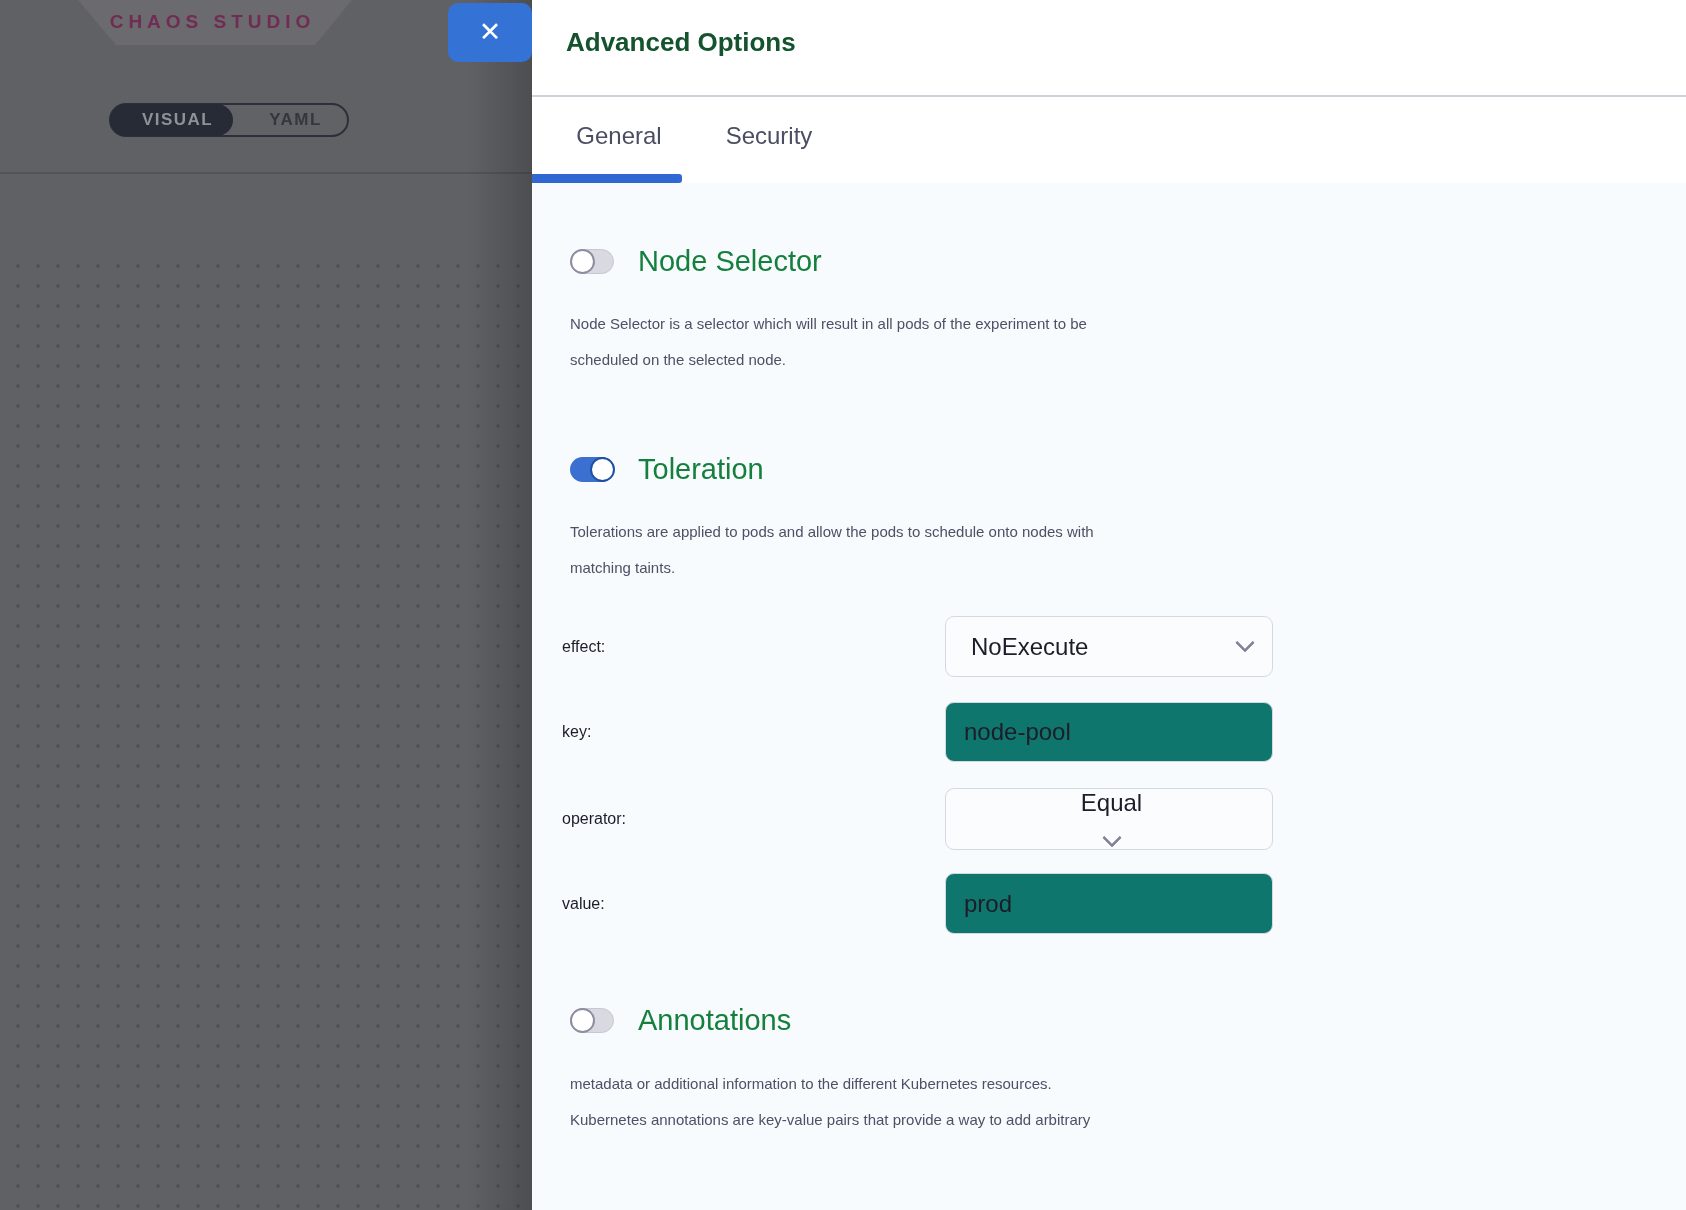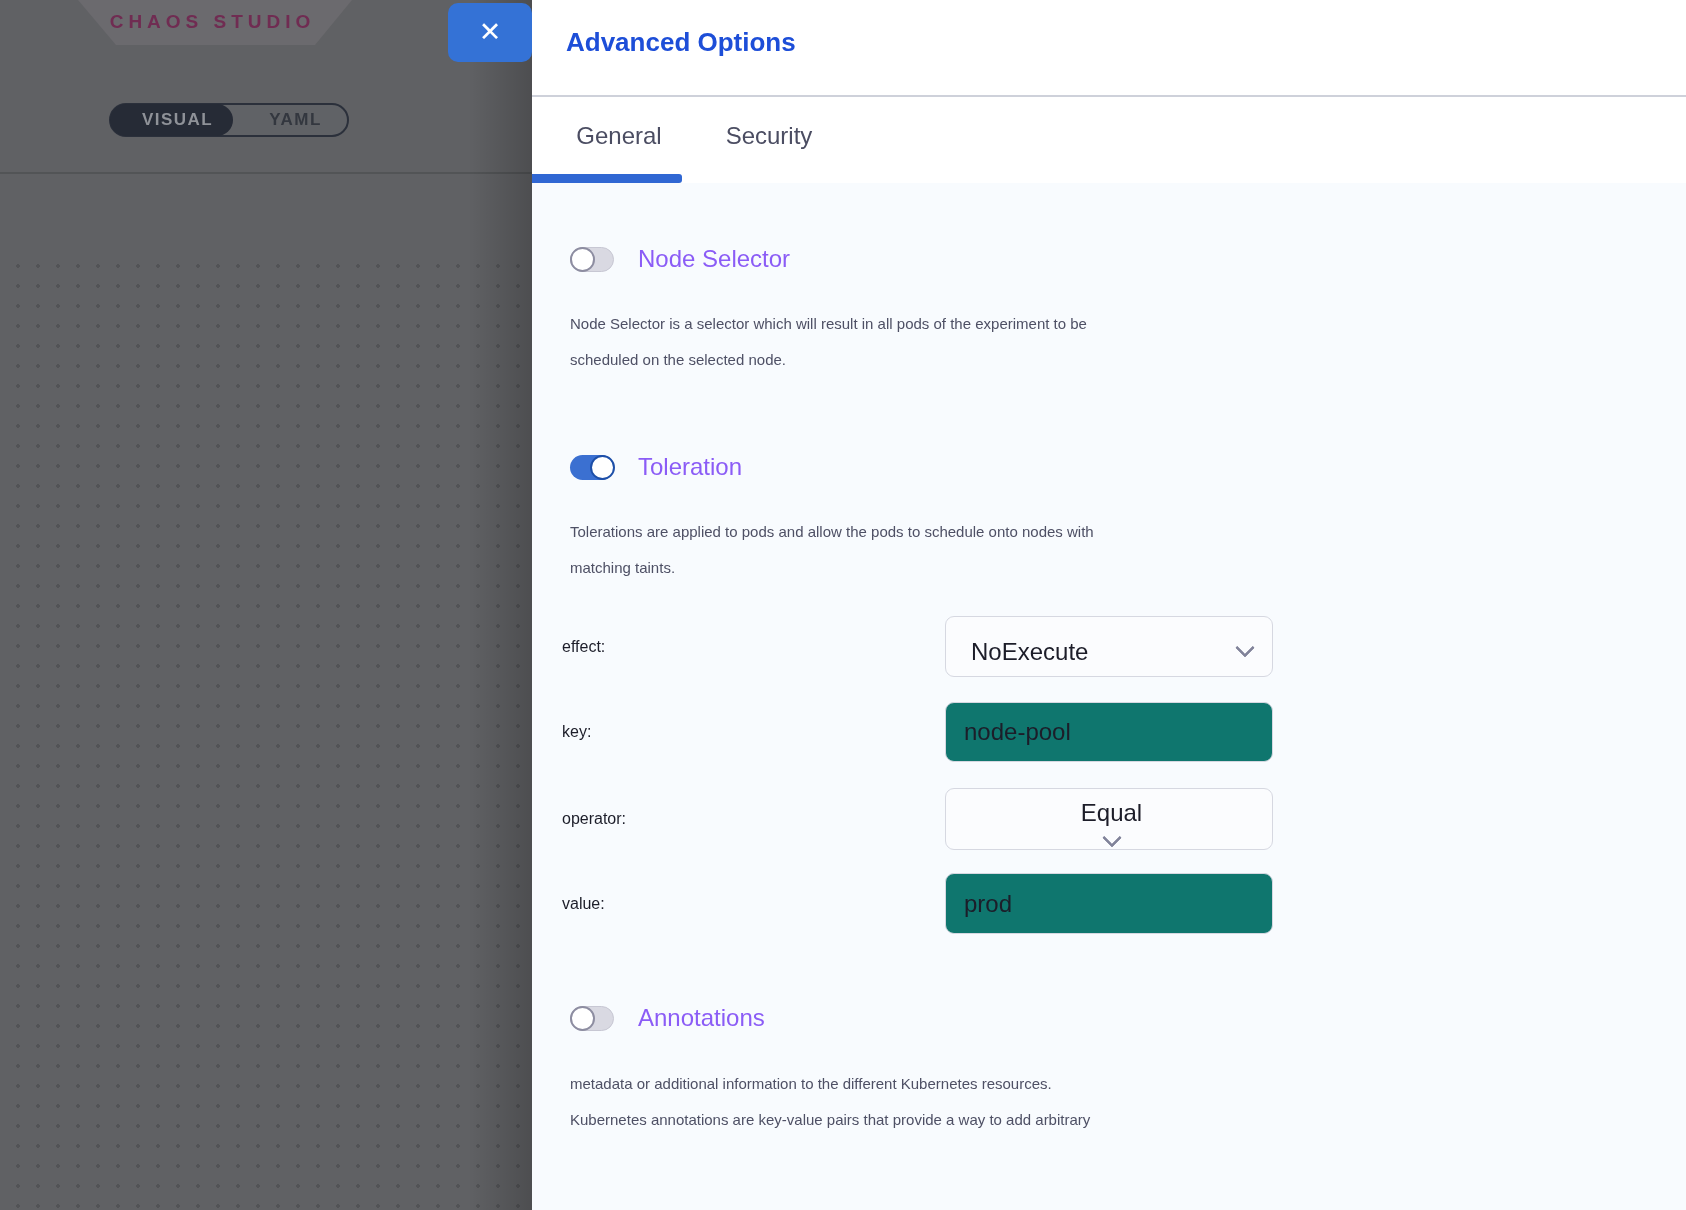--- a/index.html
+++ b/index.html
@@ -105,21 +105,21 @@
     position: absolute;
     left: 532px; top: 0;
     width: 1154px; height: 1210px;
     background: #ffffff;
   }
   .drawer-title {
     position: absolute;
     left: 34px; top: 27px;
     font-size: 26px;
     font-weight: bold;
-    color: #1d4ed8;
+    color: #14532d;
   }
   .header-divider {
     position: absolute;
     left: 0; top: 95px;
     width: 1154px; height: 2px;
     background: #ced1da;
   }
   .tabs { position: absolute; left: 12px; top: 97px; height: 77px; width: 996px; }
   .tab {
     position: absolute; top: 0; height: 77px;
@@ -158,22 +158,22 @@
   .knob {
     position: absolute; top: -1px;
     width: 25px; height: 25px;
     border-radius: 50%;
     background: #ffffff;
   }
   .switch.off .knob { left: -1px; border: 2px solid #8d8da1; }
   .switch.on  .knob { right: -1px; top: 0; border: 2px solid #1d4fa8; }
   .toggle-label {
     margin-left: 24px;
-    font-size: 24px;
-    color: #8b5cf6;
+    font-size: 29px;
+    color: #15803d;
   }
 
   .desc {
     position: absolute;
     left: 38px;
     font-size: 15px;
     line-height: 36px;
     color: #4e5065;
   }
   .desc div { white-space: nowrap; }
@@ -191,21 +191,21 @@
   .control {
     position: absolute;
     left: 413px; top: 0;
     width: 328px; height: 61px;
     border: 1.5px solid #d6d8e1;
     border-radius: 9px;
     display: flex; align-items: center;
     font-size: 24px;
     color: #1c1d29;
   }
-  .control.select { background: #fbfcfe; padding: 10px 20px 0 25px; cursor: pointer; }
+  .control.select { background: #fbfcfe; padding: 0 20px 0 25px; cursor: pointer; }
   .control.select .sel-value { flex: 1; }
   .chevron {
     width: 14px; height: 14px;
     border-right: 3px solid #81839a;
     border-bottom: 3px solid #81839a;
     border-radius: 1px;
     transform: rotate(45deg) translate(-3px, -3px);
     flex: none;
   }
   .control.textbox { background: #0f766e; padding: 0; }

